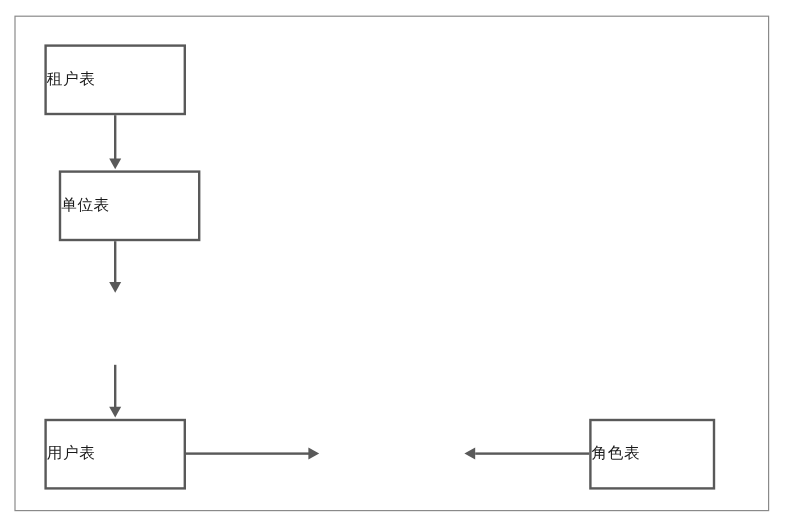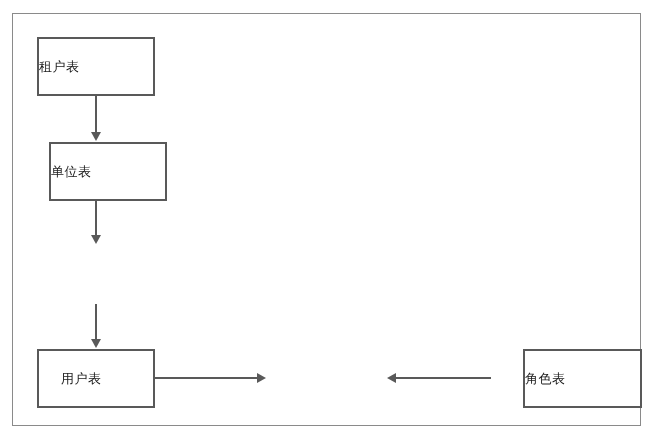--- a/index.html
+++ b/index.html
@@ -83,26 +83,26 @@
 
   <div class="node" style="left:37px; top:37px; width:118px; height:59px;">
     <span class="node-label">租户表</span>
   </div>
 
   <div class="node" style="left:37px; top:142px; width:118px; height:59px;margin-left:12px;">
     <span class="node-label">单位表</span>
   </div>
 
 
-  <div class="node" style="left:37px; top:349px; width:118px; height:59px;padding-left:22px;">
+  <div class="node" style="left:37px; top:349px; width:118px; height:59px;">
     <span class="node-label">用户表</span>
   </div>
 
 
-  <div class="node" style="left:491px; top:349px; width:119px; height:59px;margin-left:32px;">
+  <div class="node" style="left:491px; top:349px; width:105px; height:59px;">
     <span class="node-label">角色表</span>
   </div>
 
   <div class="conn conn-v" style="left:95px; top:96px; height:37px;"></div>
   <div class="arrowhead arrow-down" style="left:91px; top:132px;"></div>
 
   <div class="conn conn-v" style="left:95px; top:201px; height:35px;"></div>
   <div class="arrowhead arrow-down" style="left:91px; top:235px;"></div>
 
   <div class="conn conn-v" style="left:95px; top:304px; height:36px;"></div>

